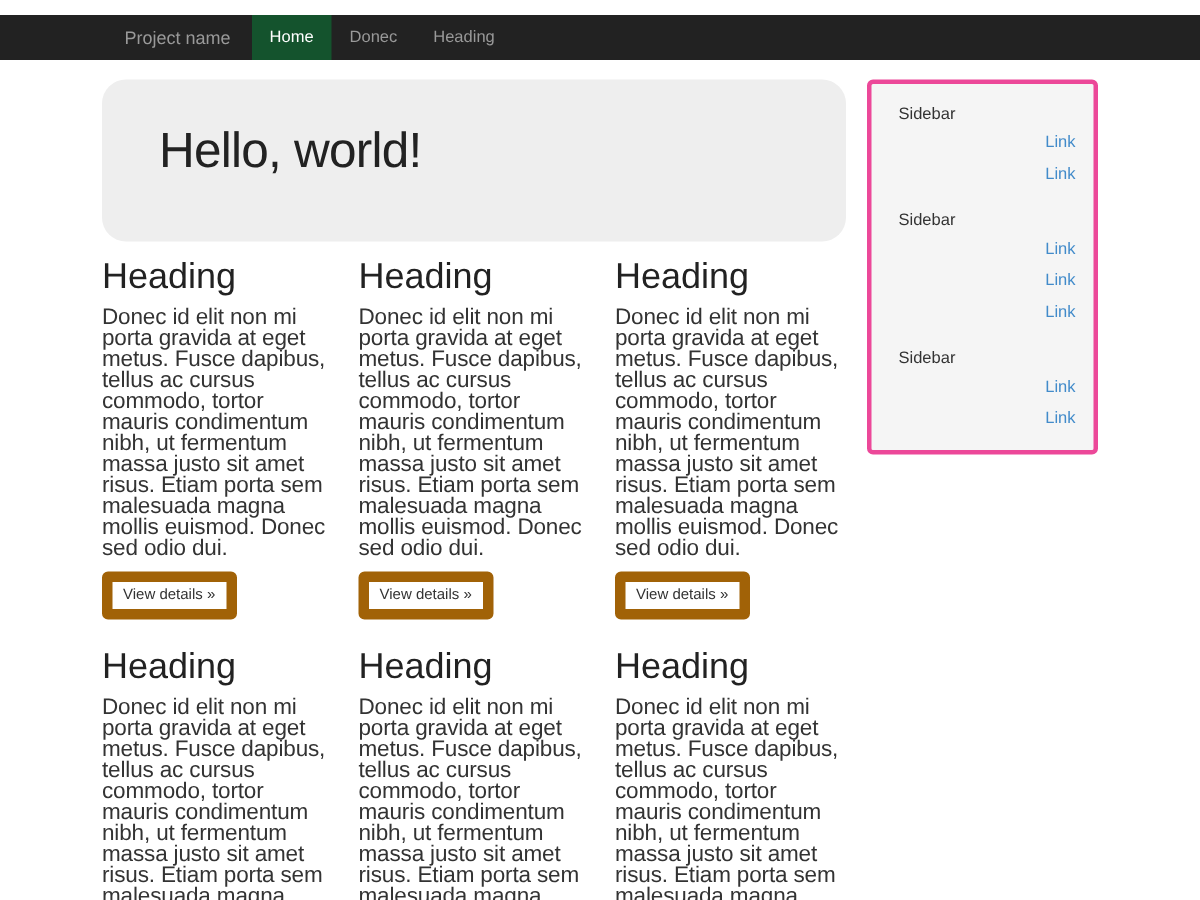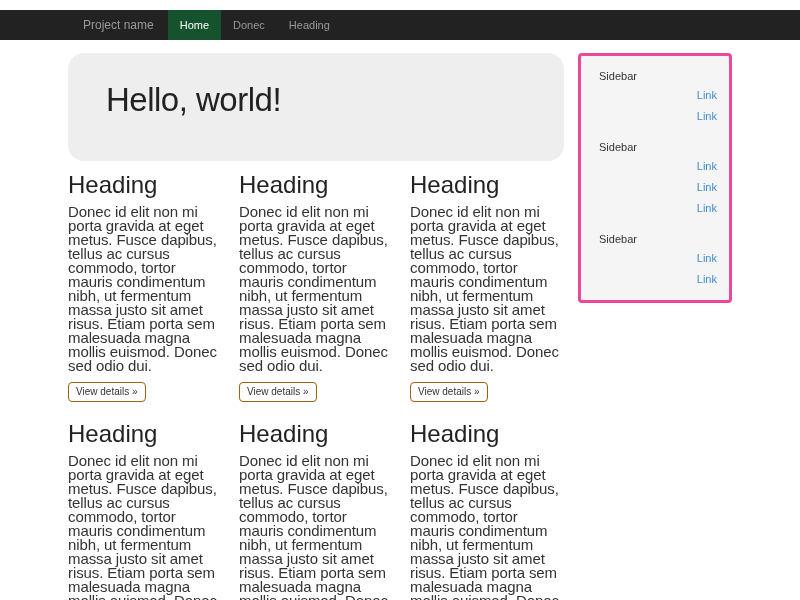--- a/index.html
+++ b/index.html
@@ -91,21 +91,21 @@
   .card p {
     margin: 0 0 8px 0;
     font-size: 15px;
     line-height: 14px;
     letter-spacing: -0.1px;
     color: #333;
   }
   .btn {
     display: inline-block;
     background: #ffffff;
-    border: 1px solid #a16207;
+    border: 7px solid #a16207;
     border-radius: 4px;
     color: #333;
     font-size: 10px;
     padding: 3px 7px 4px 7px;
     margin-bottom: 8px;
     cursor: pointer;
   }
 
   
   .well {

